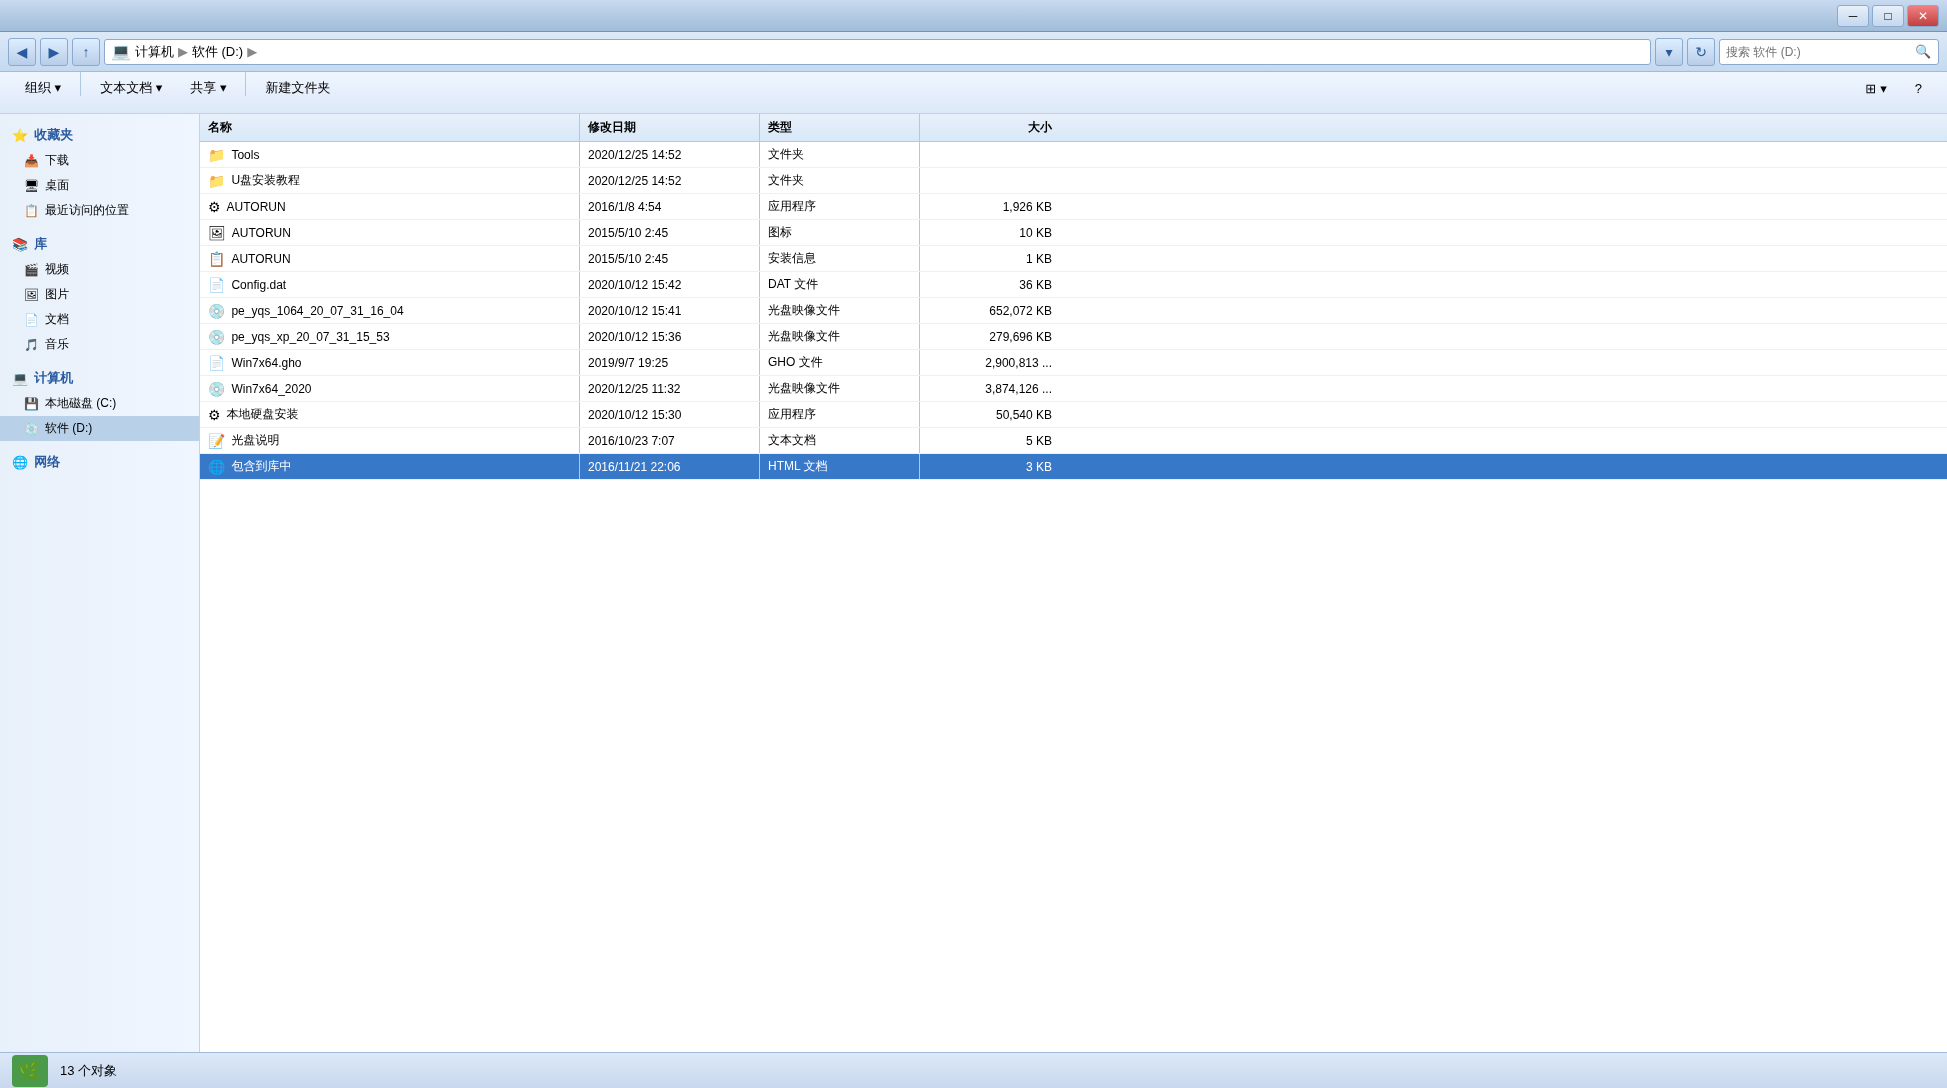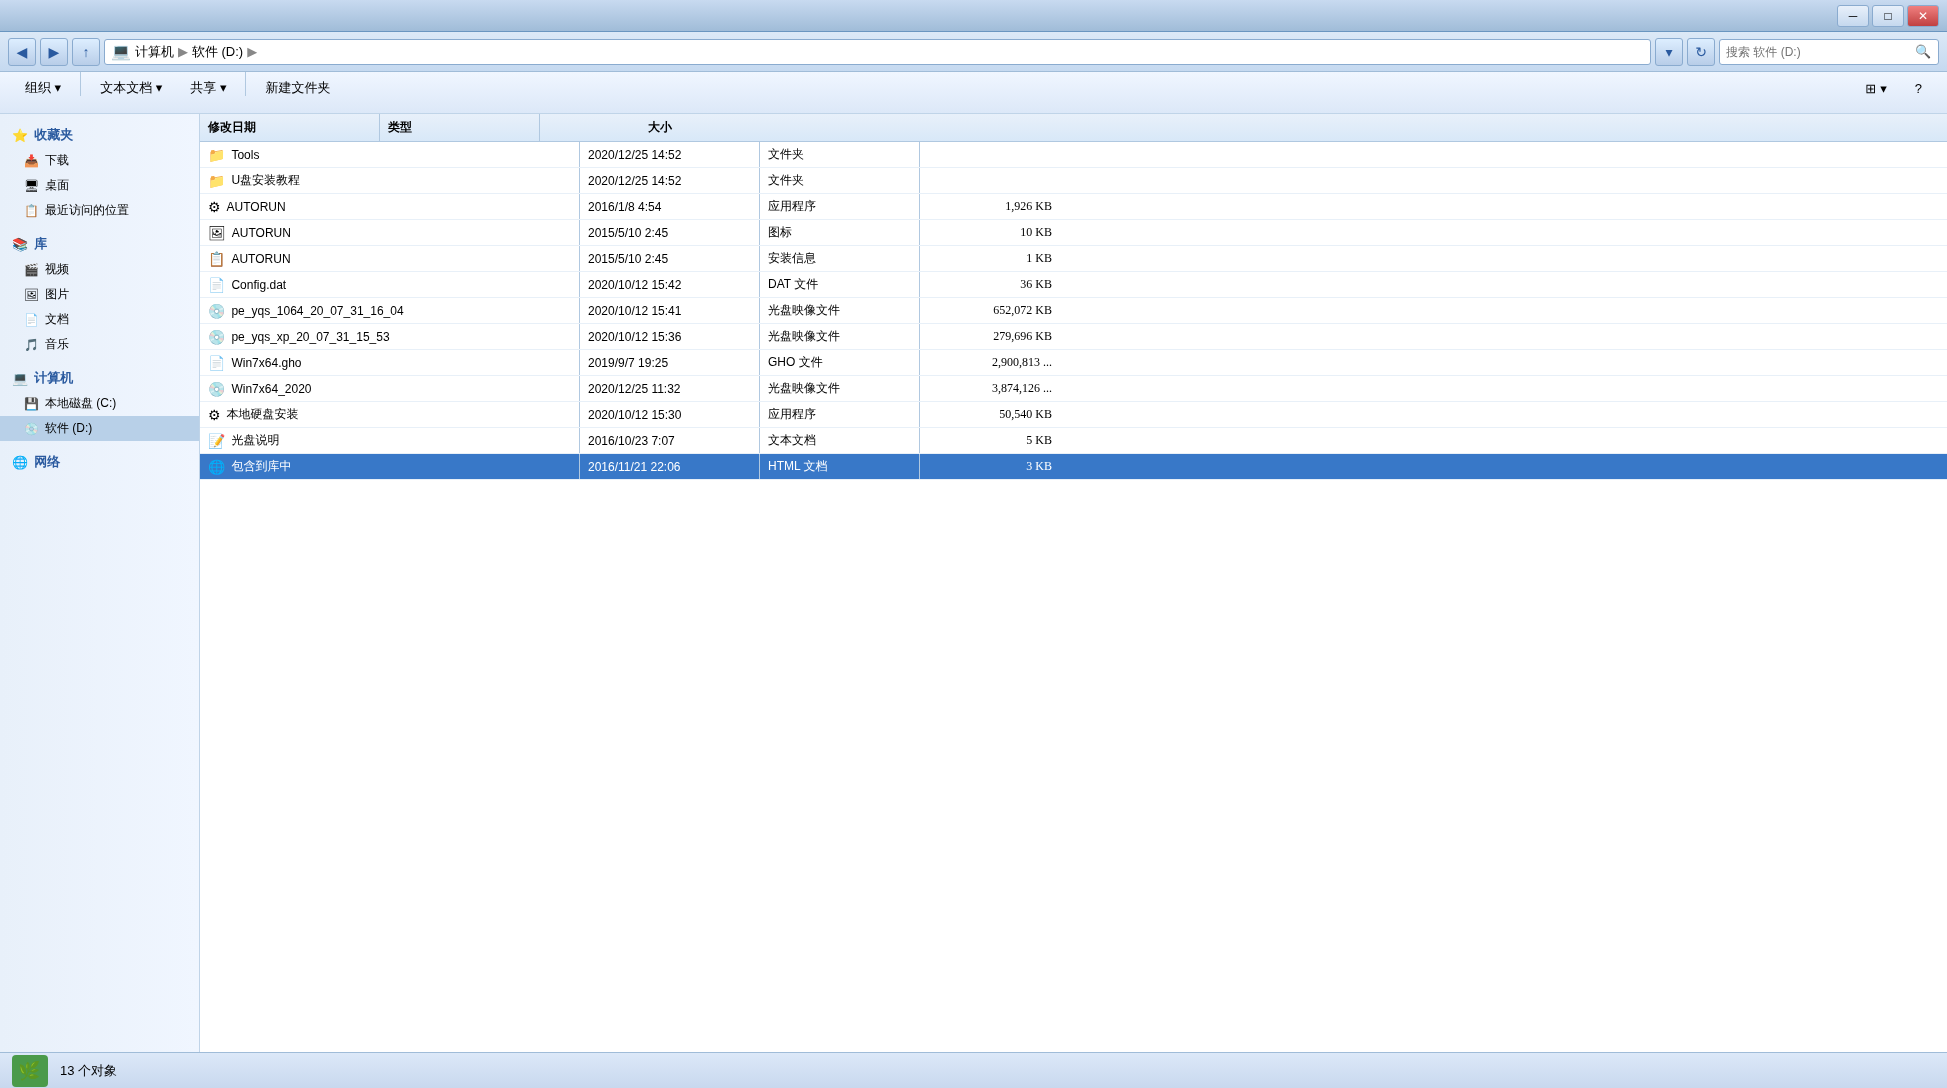--- a/index.html
+++ b/index.html
@@ -179,21 +179,21 @@
       background: linear-gradient(to bottom, #e8f0fa, #d8e8f8);
       border-bottom: 1px solid #b0c8e0;
       height: 28px;
       font-size: 12px;
       font-weight: bold;
       color: #000;
     }
     .col-name { width: 380px; padding: 0 8px; border-right: 1px solid #b0c8e0; cursor: pointer; height: 100%; display: flex; align-items: center; }
     .col-date { width: 180px; padding: 0 8px; border-right: 1px solid #b0c8e0; cursor: pointer; height: 100%; display: flex; align-items: center; }
     .col-type { width: 160px; padding: 0 8px; border-right: 1px solid #b0c8e0; cursor: pointer; height: 100%; display: flex; align-items: center; }
-    .col-size { width: 140px; padding: 0 8px; cursor: pointer; height: 100%; display: flex; align-items: center; justify-content: flex-end; font-family: Liberation Serif, serif; }
+    .col-size { width: 140px; padding: 0 8px; cursor: pointer; height: 100%; display: flex; align-items: center; justify-content: flex-end; }
 
     .file-list-body {
       flex: 1;
       overflow-y: auto;
       background: #fff;
     }
     .file-row {
       display: flex;
       align-items: center;
       height: 26px;
@@ -340,20 +340,21 @@
       <div class="sidebar-section">
         <div class="sidebar-section-header">
           <span>🌐</span>
           <span>网络</span>
         </div>
       </div>
     </div>
 
   <div class="file-area">
     <div class="file-list-header">
+      <div class="col-name">名称</div>
       <div class="col-date">修改日期</div>
       <div class="col-type">类型</div>
       <div class="col-size">大小</div>
     </div>
     <div class="file-list-body" id="file-list-body">
         <div class="file-row">
     <div class="col-name">
       <span class="file-icon">📁</span>
       <span>Tools</span>
     </div>

